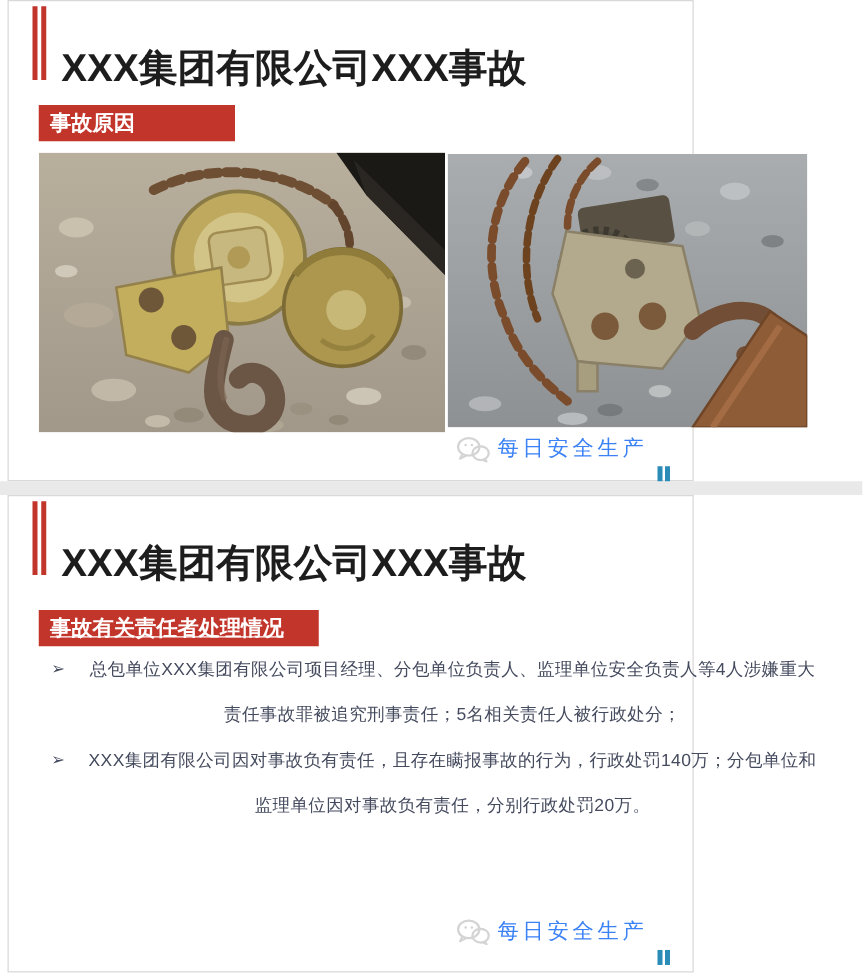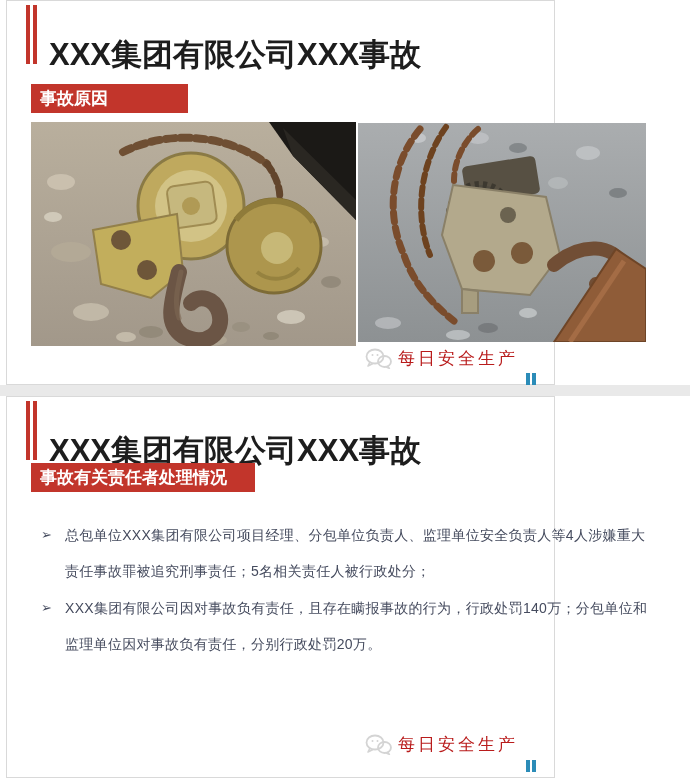--- a/index.html
+++ b/index.html
@@ -24,36 +24,36 @@
     position:absolute;left:42px;top:16px;
     font-size:31px;font-weight:bold;color:#1d1d1d;letter-spacing:0px;line-height:34px;
     white-space:nowrap;
   }
   .section-badge{
     position:absolute;left:24px;height:29px;background:#c2352b;
     color:#ffffff;font-size:17px;font-weight:bold;line-height:29px;
     padding:0 10px 0 9px;box-sizing:border-box;white-space:nowrap;
   }
   .slide1 .section-badge{top:83px;width:157px;}
-  .slide2 .section-badge{top:66px;width:224px;}
+  .slide2 .section-badge{top:91px;width:224px;text-decoration:underline;}
   .photo{position:absolute;overflow:hidden;}
   .photo svg{display:block;}
   .photo1{left:24px;top:121px;width:325px;height:224px;}
   .photo2{left:351px;top:122px;width:288px;height:219px;}
   .bullets{
     position:absolute;left:34px;top:120px;width:618px;
     margin:0;padding:0;list-style:none;
     color:#454b5e;font-size:14px;line-height:36px;letter-spacing:0.3px;
   }
   .bullets li{display:flex;margin:0 0 1px 0;}
   .bullets .marker{flex:0 0 24px;color:#454b5e;font-size:13px;}
-  .bullets .btext{flex:1;}
+  .bullets .btext{flex:1;text-align:center;}
   .watermark{
-    position:absolute;display:flex;align-items:center;gap:6px;
-    color:#b91c1c;font-size:17px;letter-spacing:3px;white-space:nowrap;
+    position:absolute;display:flex;align-items:flex-end;gap:6px;
+    color:#3b82f6;font-size:17px;letter-spacing:3px;white-space:nowrap;
   }
   .slide1 .watermark{right:36px;top:346px;}
   .slide2 .watermark{right:36px;top:336px;}
   .pause-icon{position:absolute;width:10px;height:12px;}
   .pause-icon span{position:absolute;top:0;width:3.5px;height:12px;background:#2b8cb8;}
   .pause-icon .p1{left:0;}
   .pause-icon .p2{left:6px;}
   .slide1 .pause-icon{right:18px;top:372px;}
   .slide2 .pause-icon{right:18px;top:363px;}
 </style>

